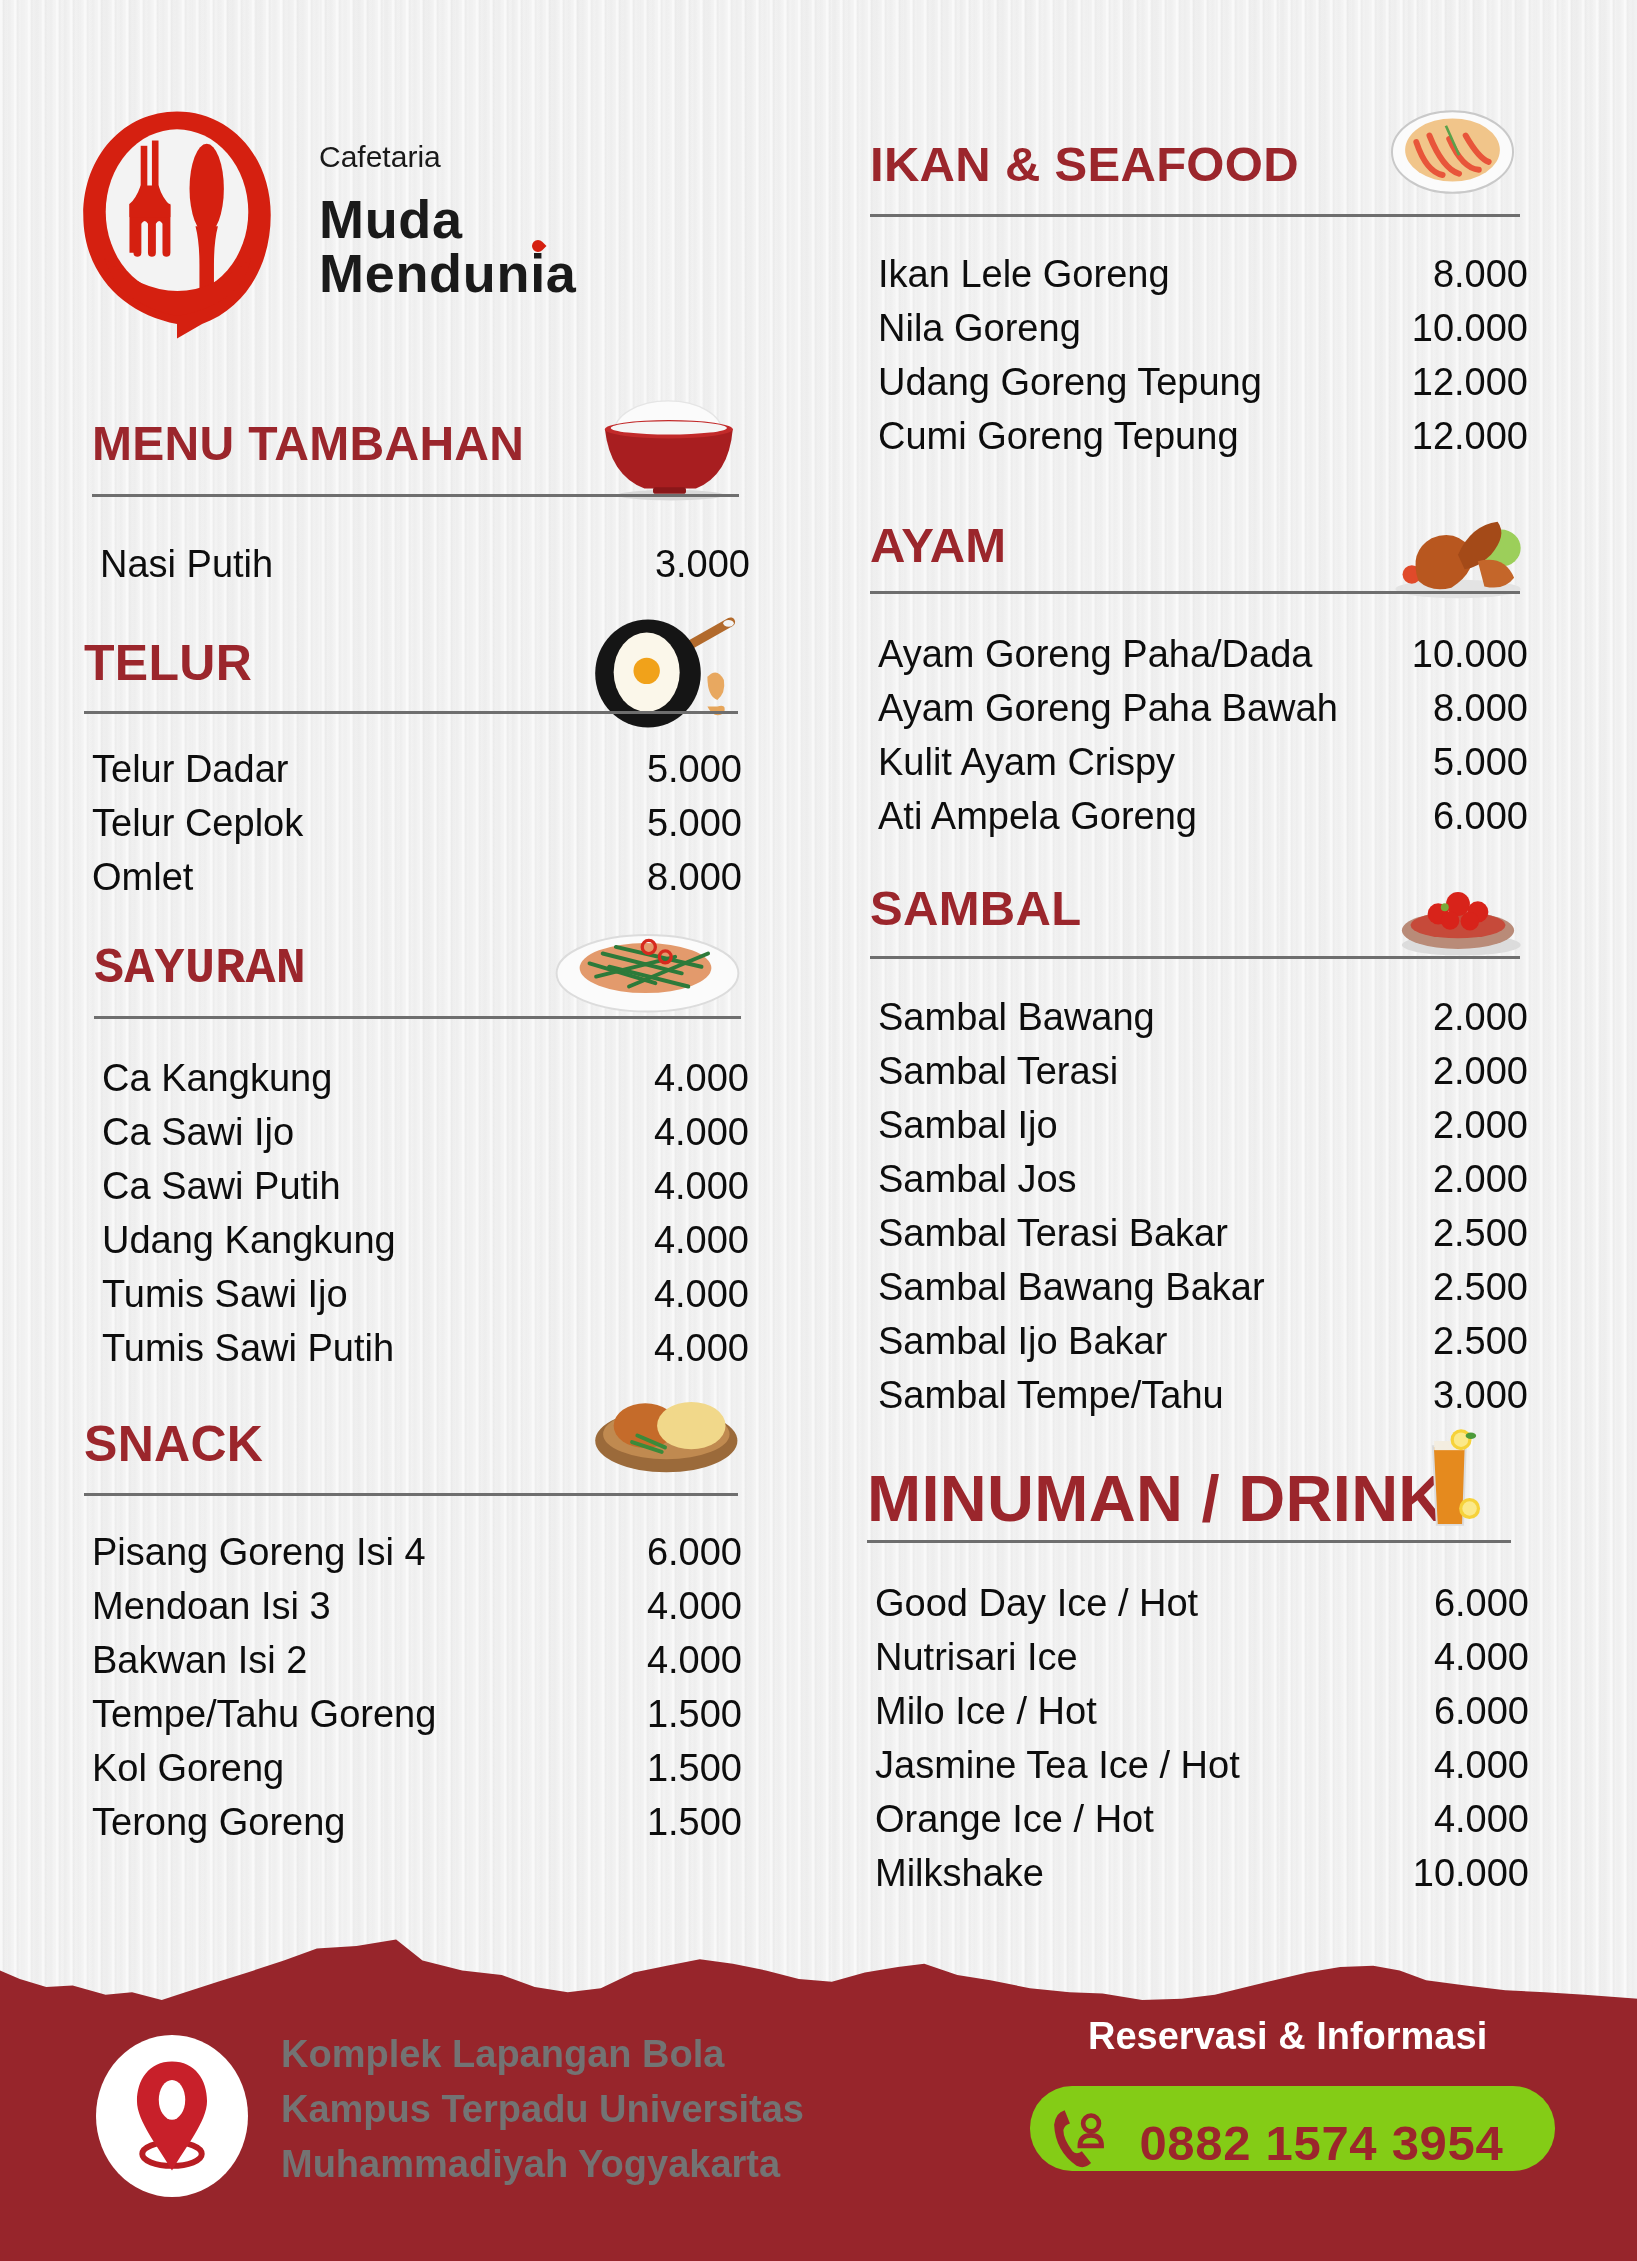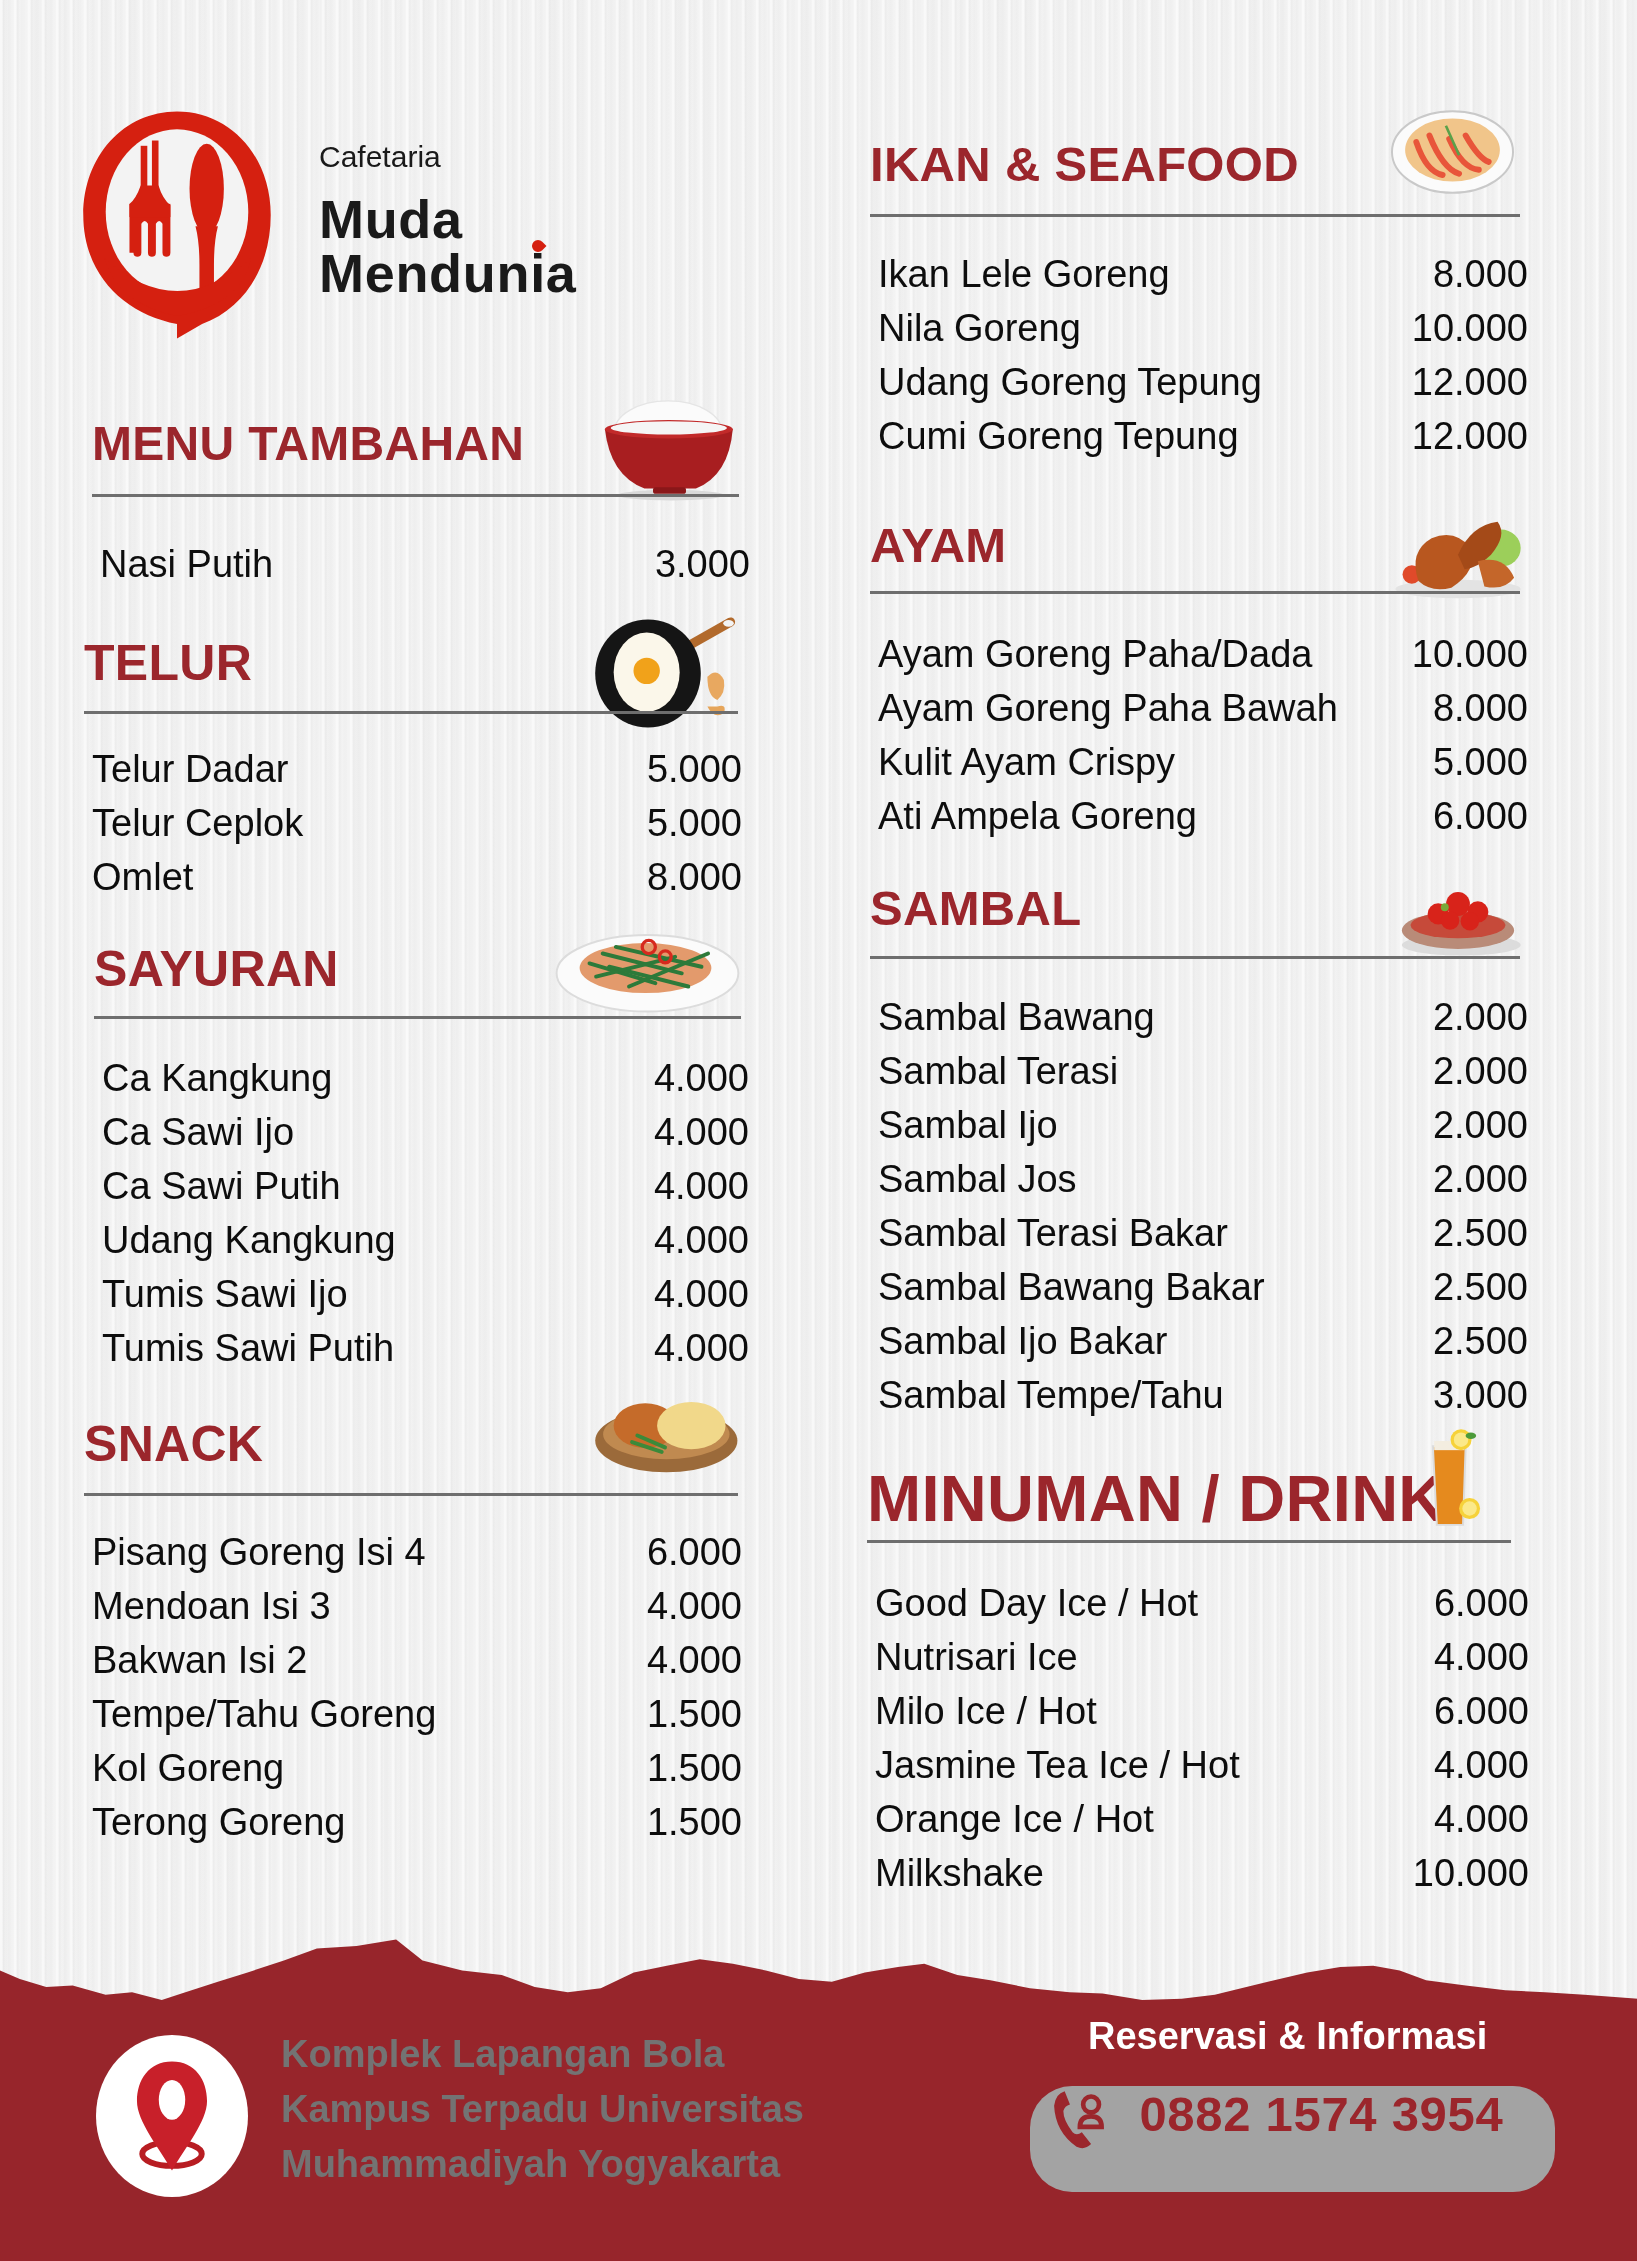--- a/index.html
+++ b/index.html
@@ -44,22 +44,22 @@
   .footer { left:0; top:1934px; width:1638px; height:327px; }
   .footer svg.band { position:absolute; left:0; top:0; }
   .loc-circle {
     position:absolute; left:96px; top:2035px; width:152px; height:162px;
     background:#fff; border-radius:50%;
   }
   .address { position:absolute; left:281px; top:2027px; color:#737373; font-weight:bold; font-size:38px; line-height:55px; }
   .address div { white-space:nowrap; }
   .reserv-title { position:absolute; left:1088px; top:2015px; color:#fff; font-weight:bold; font-size:38px; white-space:nowrap; }
   .phone-pill {
-    position:absolute; left:1030px; top:2086px; width:525px; height:106px;
-    background:#a3a3a3; border-radius:42px; display:flex; align-items:flex-start;
+    position:absolute; left:1030px; top:2086px; width:525px; height:85px;
+    background:#84cc16; border-radius:42px; display:flex; align-items:flex-end;
   }
   .phone-icon { margin-left:20px; width:63px; height:66px; }
   .phone-num { margin-left:26.4px; font-size:49px; font-weight:bold; color:#9b262c; letter-spacing:0.7px; white-space:nowrap; }
 </style>
 </head>
 <body>
 
 <div class="abs logo-icon">
   <svg width="198" height="238" viewBox="0 0 300 360">
 
@@ -128,21 +128,21 @@
         <span class="price">5.000</span>
       </li>
     <li class="item">
         <span>Omlet</span>
         <span class="price">8.000</span>
       </li>
   </ul>
 </div>
 
 <div class="section" style="left:94px; top:924px; width:654px; height:449px;">
-  <div class="sec-title" style="top:20px;">SAYURAN</div>
+  <div class="sec-title" style="top:20px;font-family:Liberation Mono, monospace;">SAYURAN</div>
   <div class="sec-img" style="left:456px; top:3.3px; width:191px; height:86px;">
     <svg width="191" height="86" viewBox="0 0 290 130">
       <ellipse cx="148" cy="70" rx="138" ry="58" fill="#fbfbfb" stroke="#dcdcdc" stroke-width="3"></ellipse>
       <ellipse cx="145" cy="62" rx="100" ry="38" fill="#e39a6c"></ellipse>
       <g stroke="#2d7a3a" stroke-width="6" stroke-linecap="round">
         <line x1="60" y1="55" x2="160" y2="85"></line>
           <line x1="80" y1="40" x2="200" y2="70"></line>
         <line x1="100" y1="30" x2="230" y2="60"></line>
           <line x1="70" y1="75" x2="190" y2="45"></line>
         <line x1="120" y1="90" x2="240" y2="40"></line>

